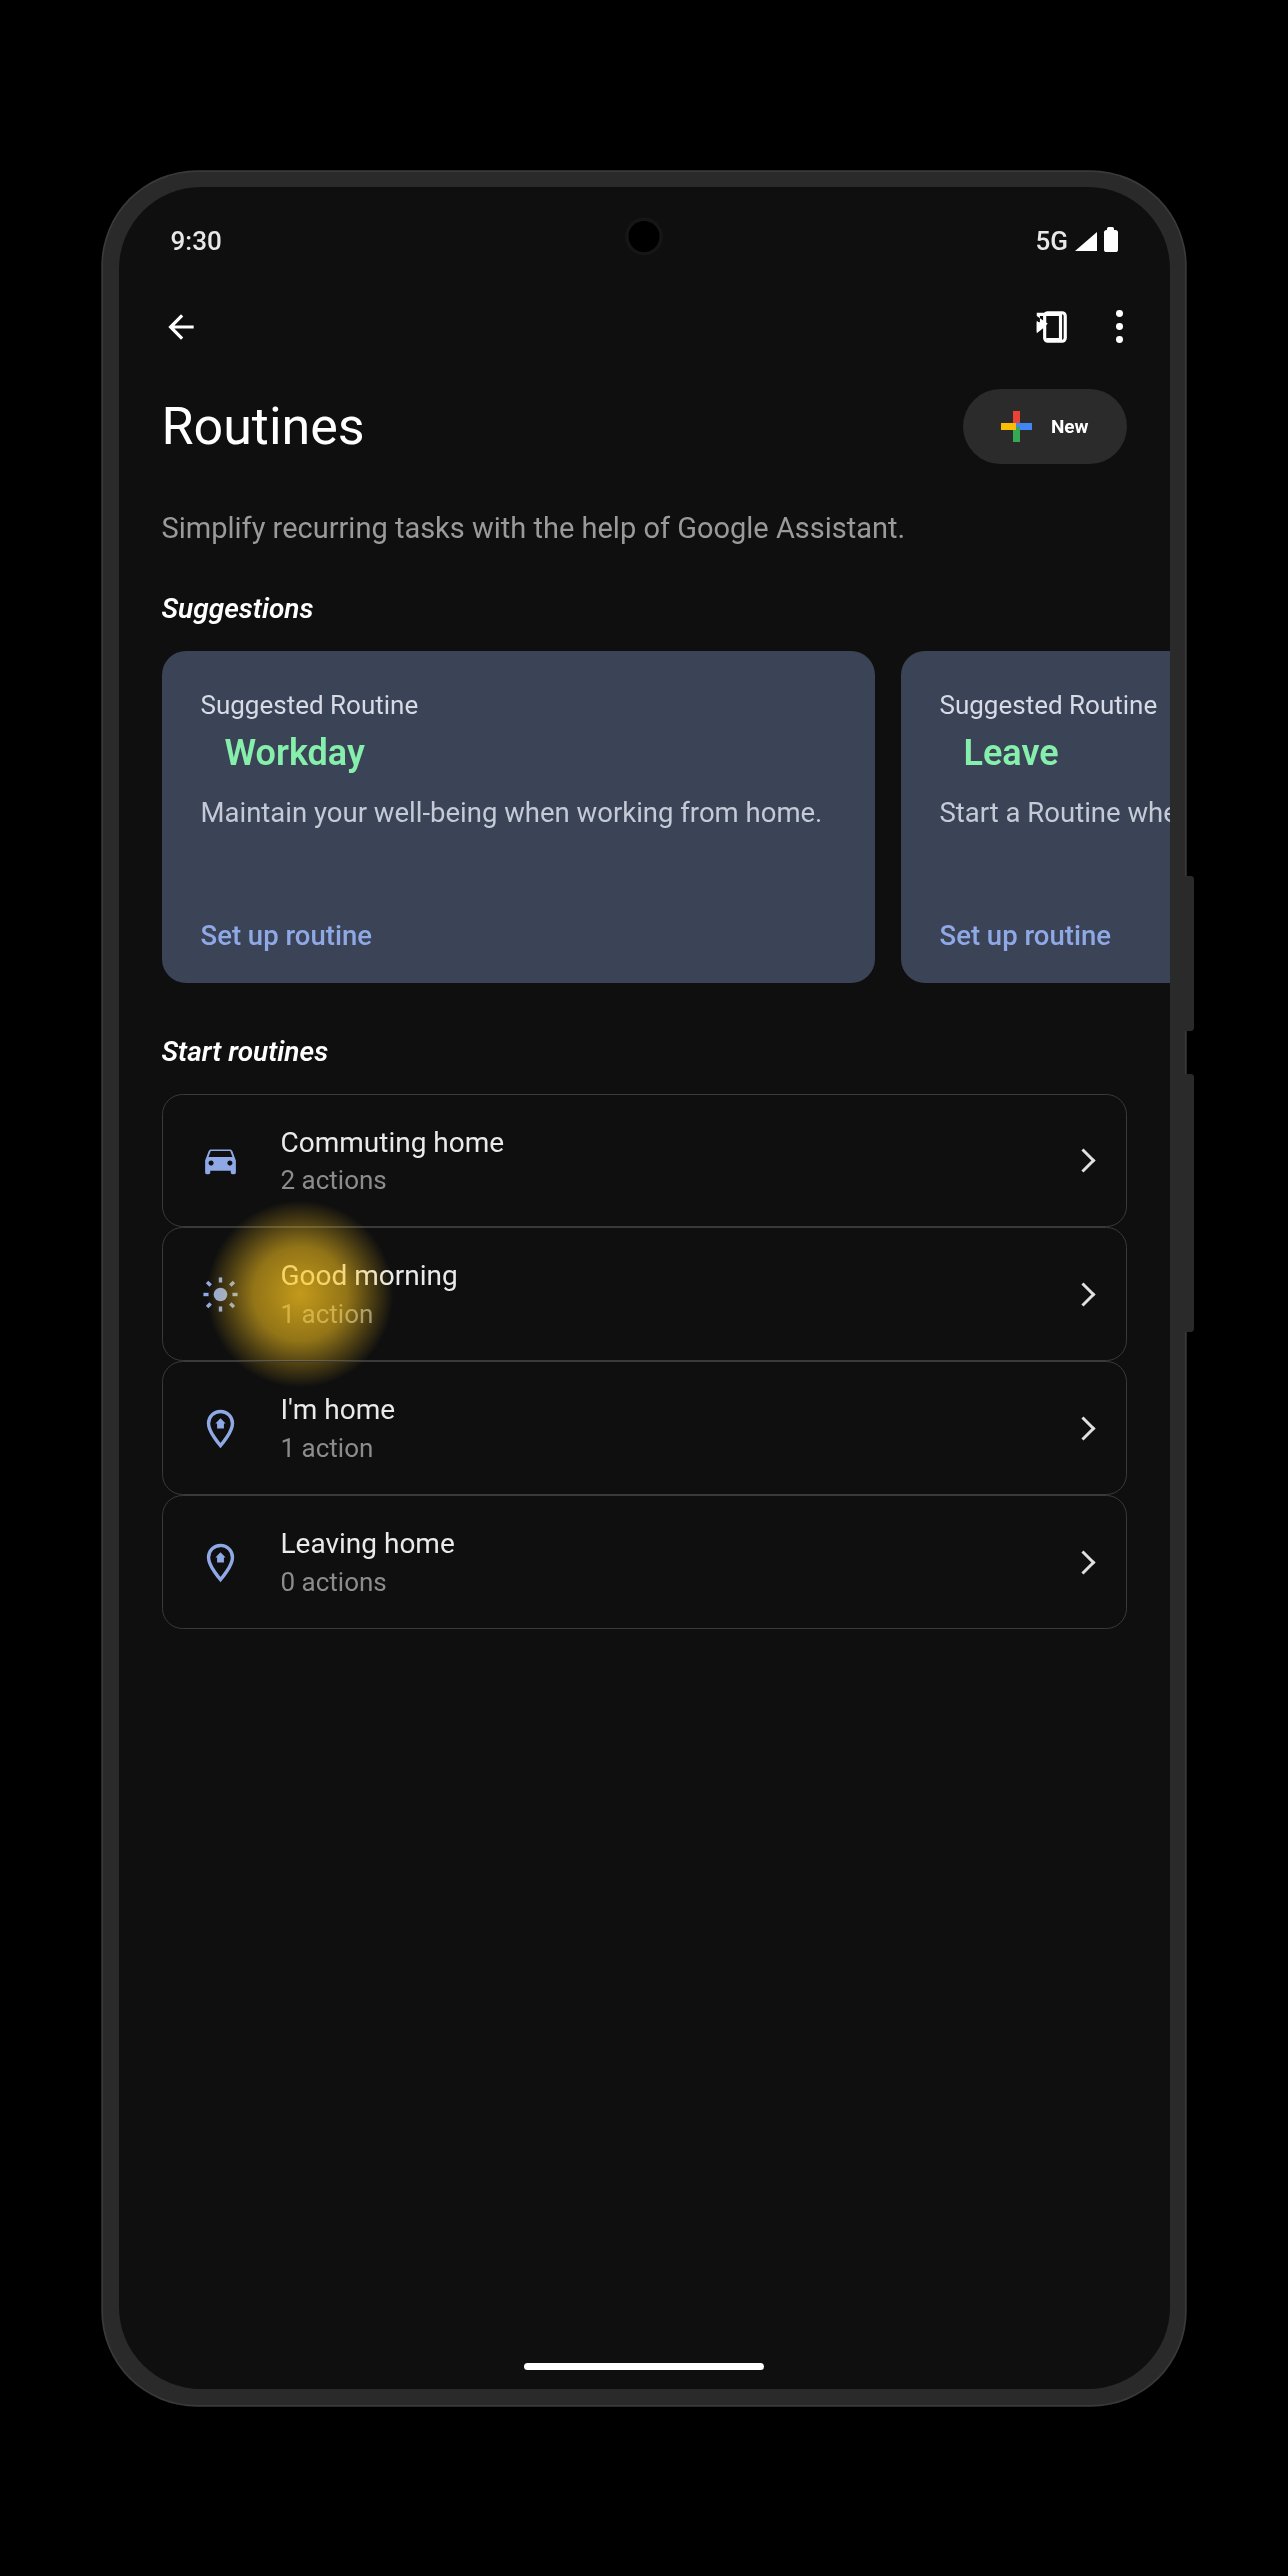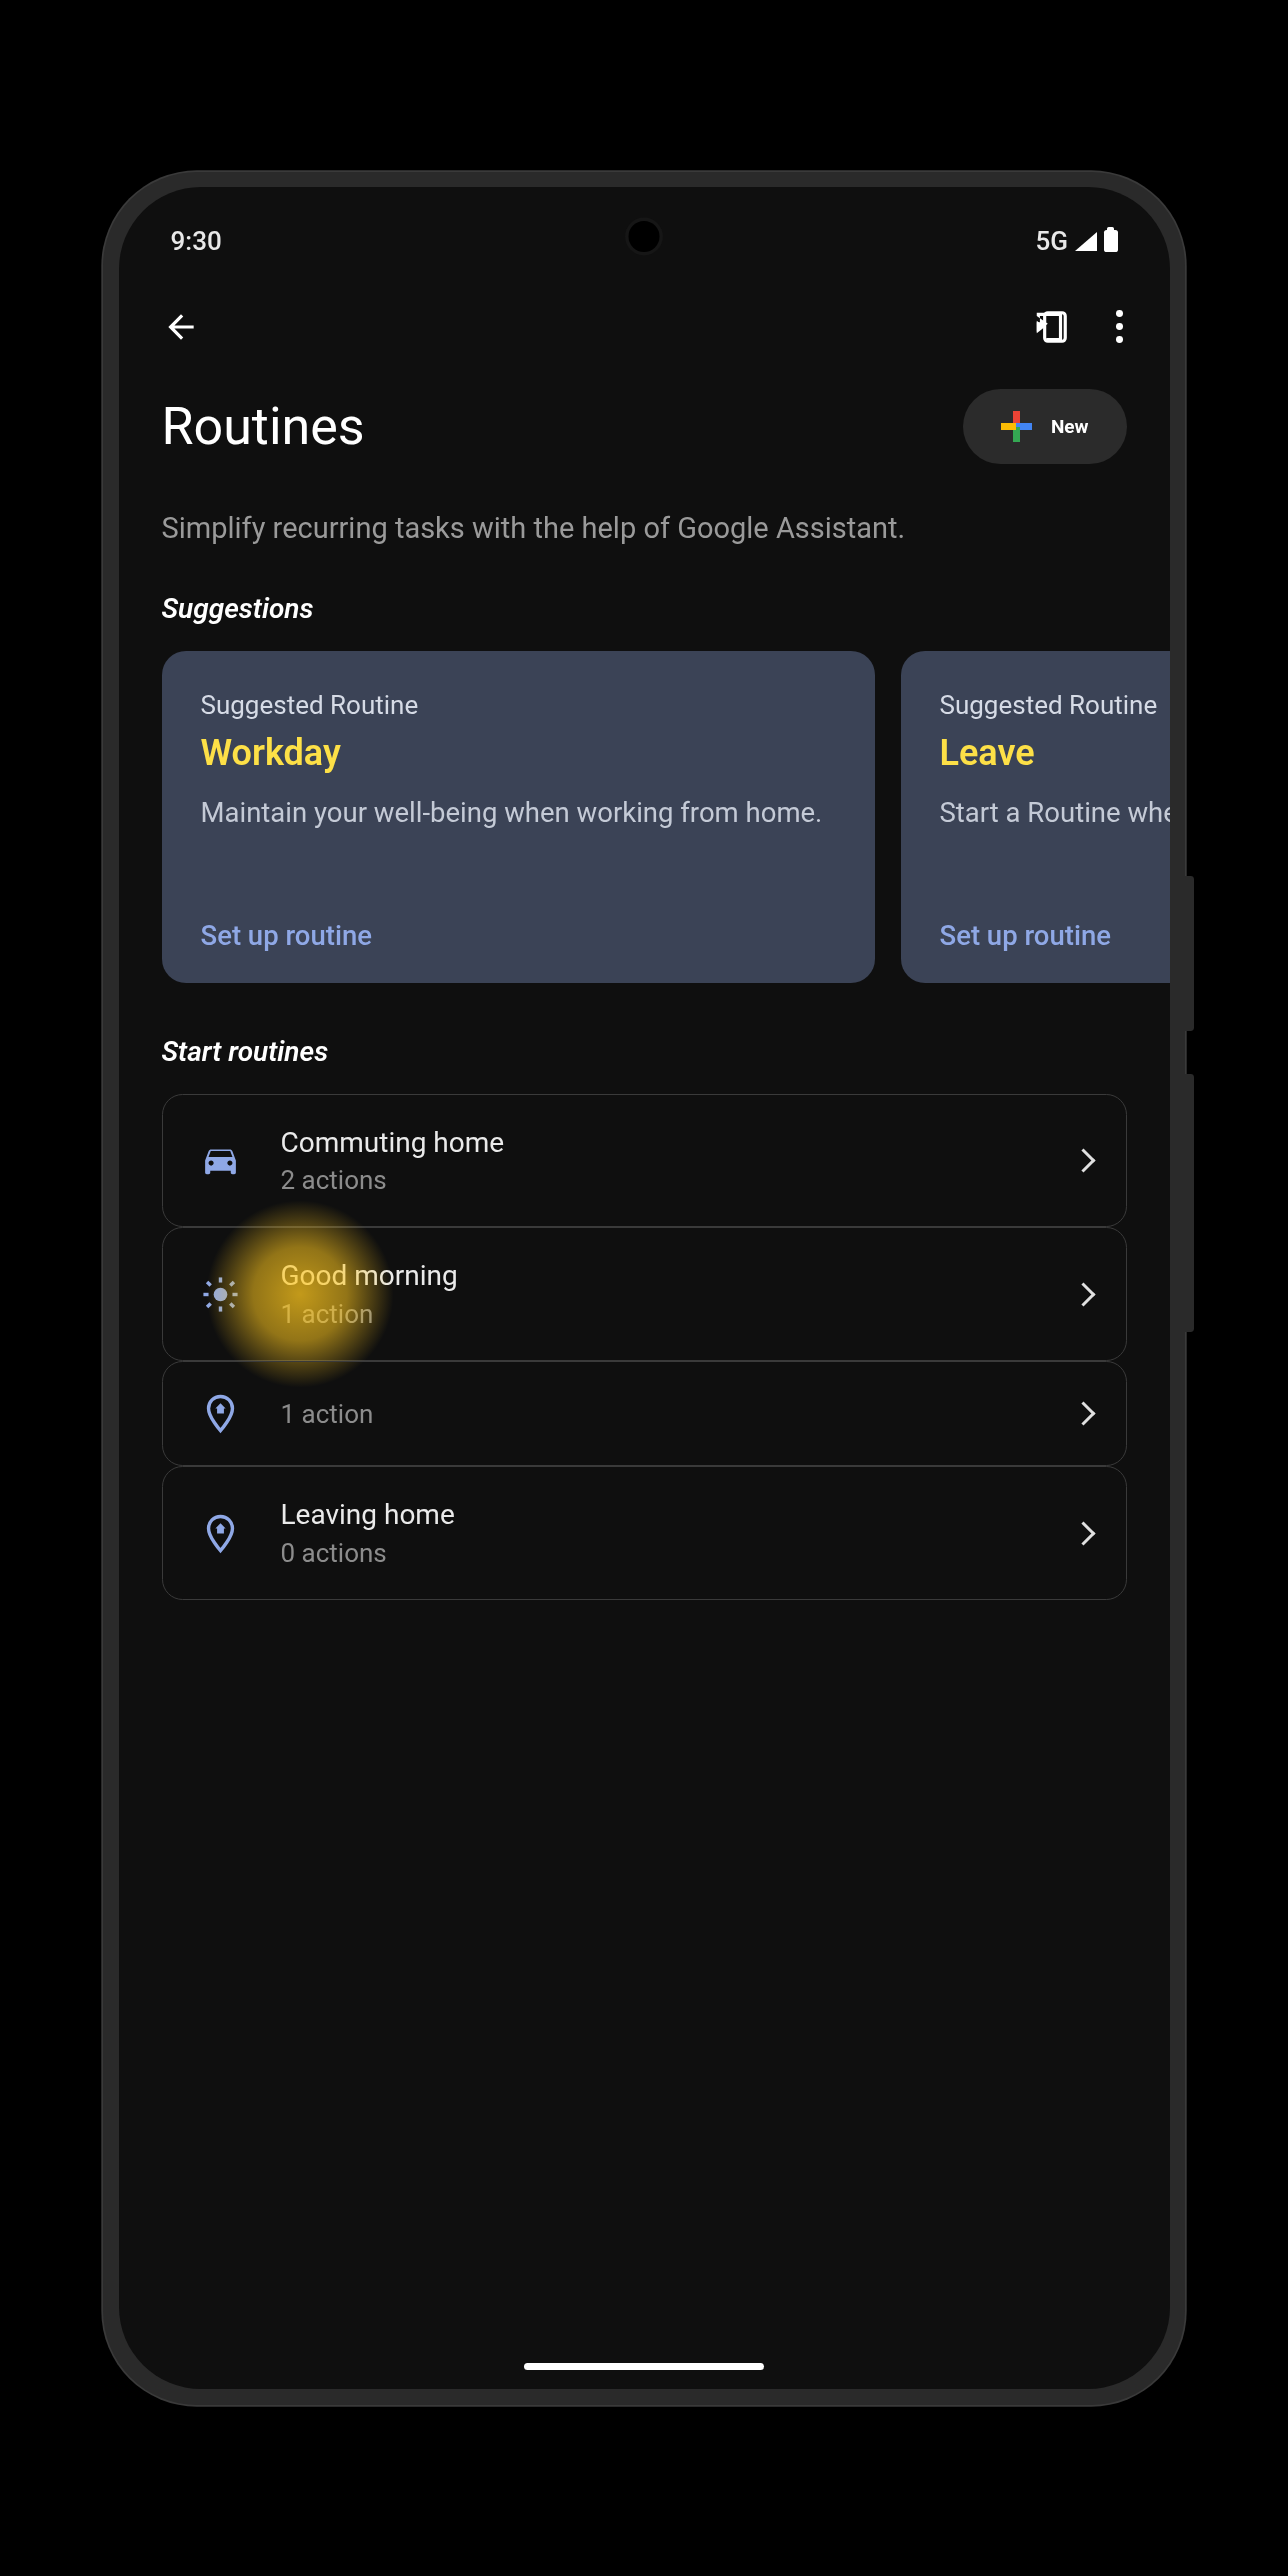--- a/index.html
+++ b/index.html
@@ -122,21 +122,21 @@
     overflow: hidden;
   }
   .sugg-card {
     flex: 0 0 713px;
     background: #3b4356;
     border-radius: 24px;
     padding: 39px 39px 31px 39px;
     display: flex; flex-direction: column;
   }
   .sugg-eyebrow { font-size: 26px; color: #d6dbe6; margin-bottom: 12px; }
-  .sugg-title { font-size: 36px; font-weight: 600; color: #fde047; margin-bottom: 19px; }
+  .sugg-title { font-size: 36px; font-weight: 600; color: #86efac; margin-bottom: 19px; margin-left: 24px; }
   .sugg-desc { font-size: 27.5px; line-height: 1.45; color: #c4cad6; }
   .sugg-spacer { flex: 1; min-height: 77px; }
   .sugg-link { font-size: 27.5px; color: #8fa8e6; font-weight: 500; padding-top: 8.6px; }
   .routines-list {
     padding: 0 43px;
     display: flex; flex-direction: column; 
   }
   .routine-row {
     display: flex; align-items: center; gap: 36px;
     border: 0.9px solid #3a3a3a;
@@ -279,20 +279,21 @@
       </div>
 
       <div class="routine-row">
         <div class="routine-icon">
           <svg width="41" height="41" viewBox="0 0 24 24">
               <path fill="none" stroke="#8fa8e6" stroke-width="2" d="M12 2C8.1 2 5 5.1 5 9c0 5.2 7 13 7 13s7-7.8 7-13c0-3.9-3.1-7-7-7z"></path>
               <path fill="#8fa8e6" d="M12 6 L9 9 h1 v3 h4 v-3 h1 z"></path>
             </svg>
         </div>
         <div class="routine-text">
+          <div class="routine-title">I'm home</div>
           <div class="routine-sub">1 action</div>
         </div>
         <div class="chevron"></div>
       </div>
 
       <div class="routine-row">
         <div class="routine-icon">
           <svg width="41" height="41" viewBox="0 0 24 24">
               <path fill="none" stroke="#8fa8e6" stroke-width="2" d="M12 2C8.1 2 5 5.1 5 9c0 5.2 7 13 7 13s7-7.8 7-13c0-3.9-3.1-7-7-7z"></path>
               <path fill="#8fa8e6" d="M12 6 L9 9 h1 v3 h4 v-3 h1 z"></path>

